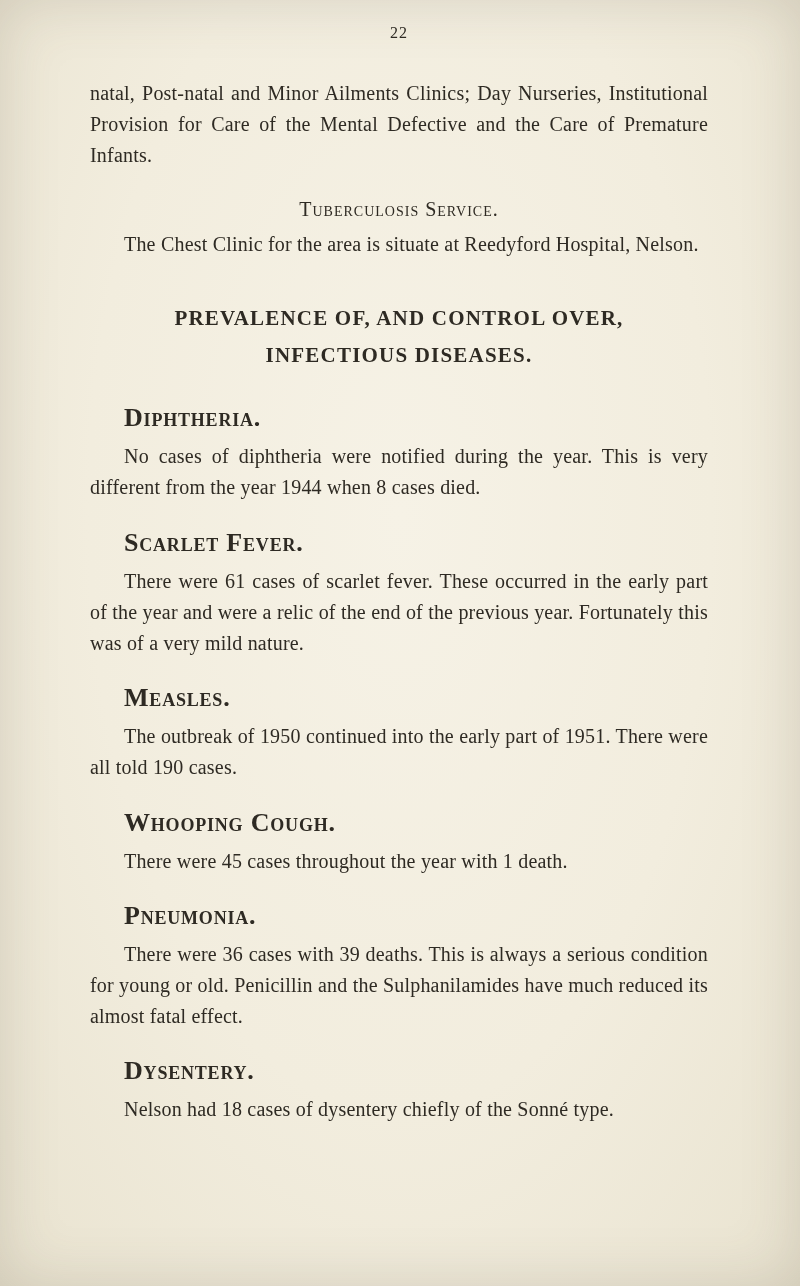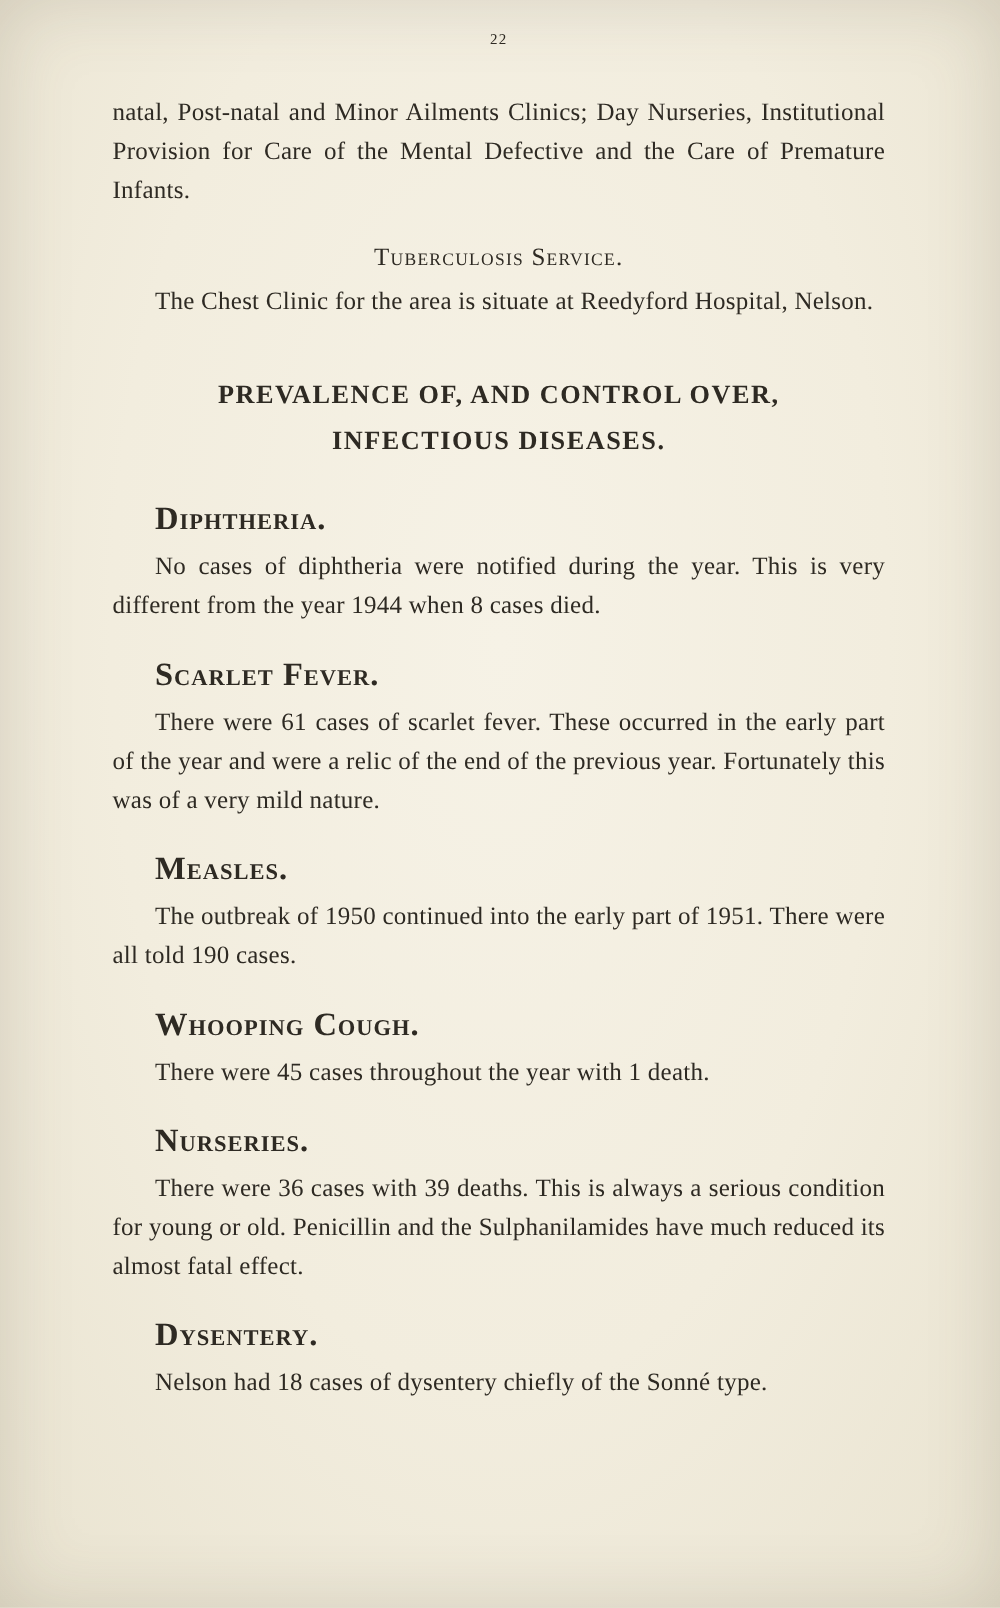--- a/index.html
+++ b/index.html
@@ -17,21 +17,21 @@
     box-shadow: inset 0 0 60px rgba(90, 80, 60, 0.18);
     font-family: "Liberation Serif", "DejaVu Serif", serif;
     color: #2e2a23;
     overflow: hidden;
   }
   .content {
     padding: 24px 92px 0 90px;
   }
   .page-number {
     text-align: center;
-    font-size: 12px;
+    font-size: 16px;
     letter-spacing: 1px;
     margin-bottom: 36px;
   }
   p.body-para {
     font-size: 20px;
     line-height: 1.56;
     text-align: justify;
     margin: 0 0 6px 0;
     letter-spacing: 0.2px;
   }
@@ -102,21 +102,21 @@
       <h4 class="section-heading">Measles.</h4>
       <p class="body-para indent">The outbreak of 1950 continued into the early part of 1951. There were all told 190 cases.</p>
     </section>
 
     <section class="disease-section">
       <h4 class="section-heading">Whooping Cough.</h4>
       <p class="body-para indent">There were 45 cases throughout the year with 1 death.</p>
     </section>
 
     <section class="disease-section">
-      <h4 class="section-heading">Nurseries.</h4>
+      <h4 class="section-heading">Pneumonia.</h4>
       <p class="body-para indent">There were 36 cases with 39 deaths. This is always a serious condition for young or old. Penicillin and the Sulphanilamides have much reduced its almost fatal effect.</p>
     </section>
 
 
 
     <section class="disease-section">
       <h4 class="section-heading">Dysentery.</h4>
       <p class="body-para indent">Nelson had 18 cases of dysentery chiefly of the Sonné type.</p>
     </section>
 

